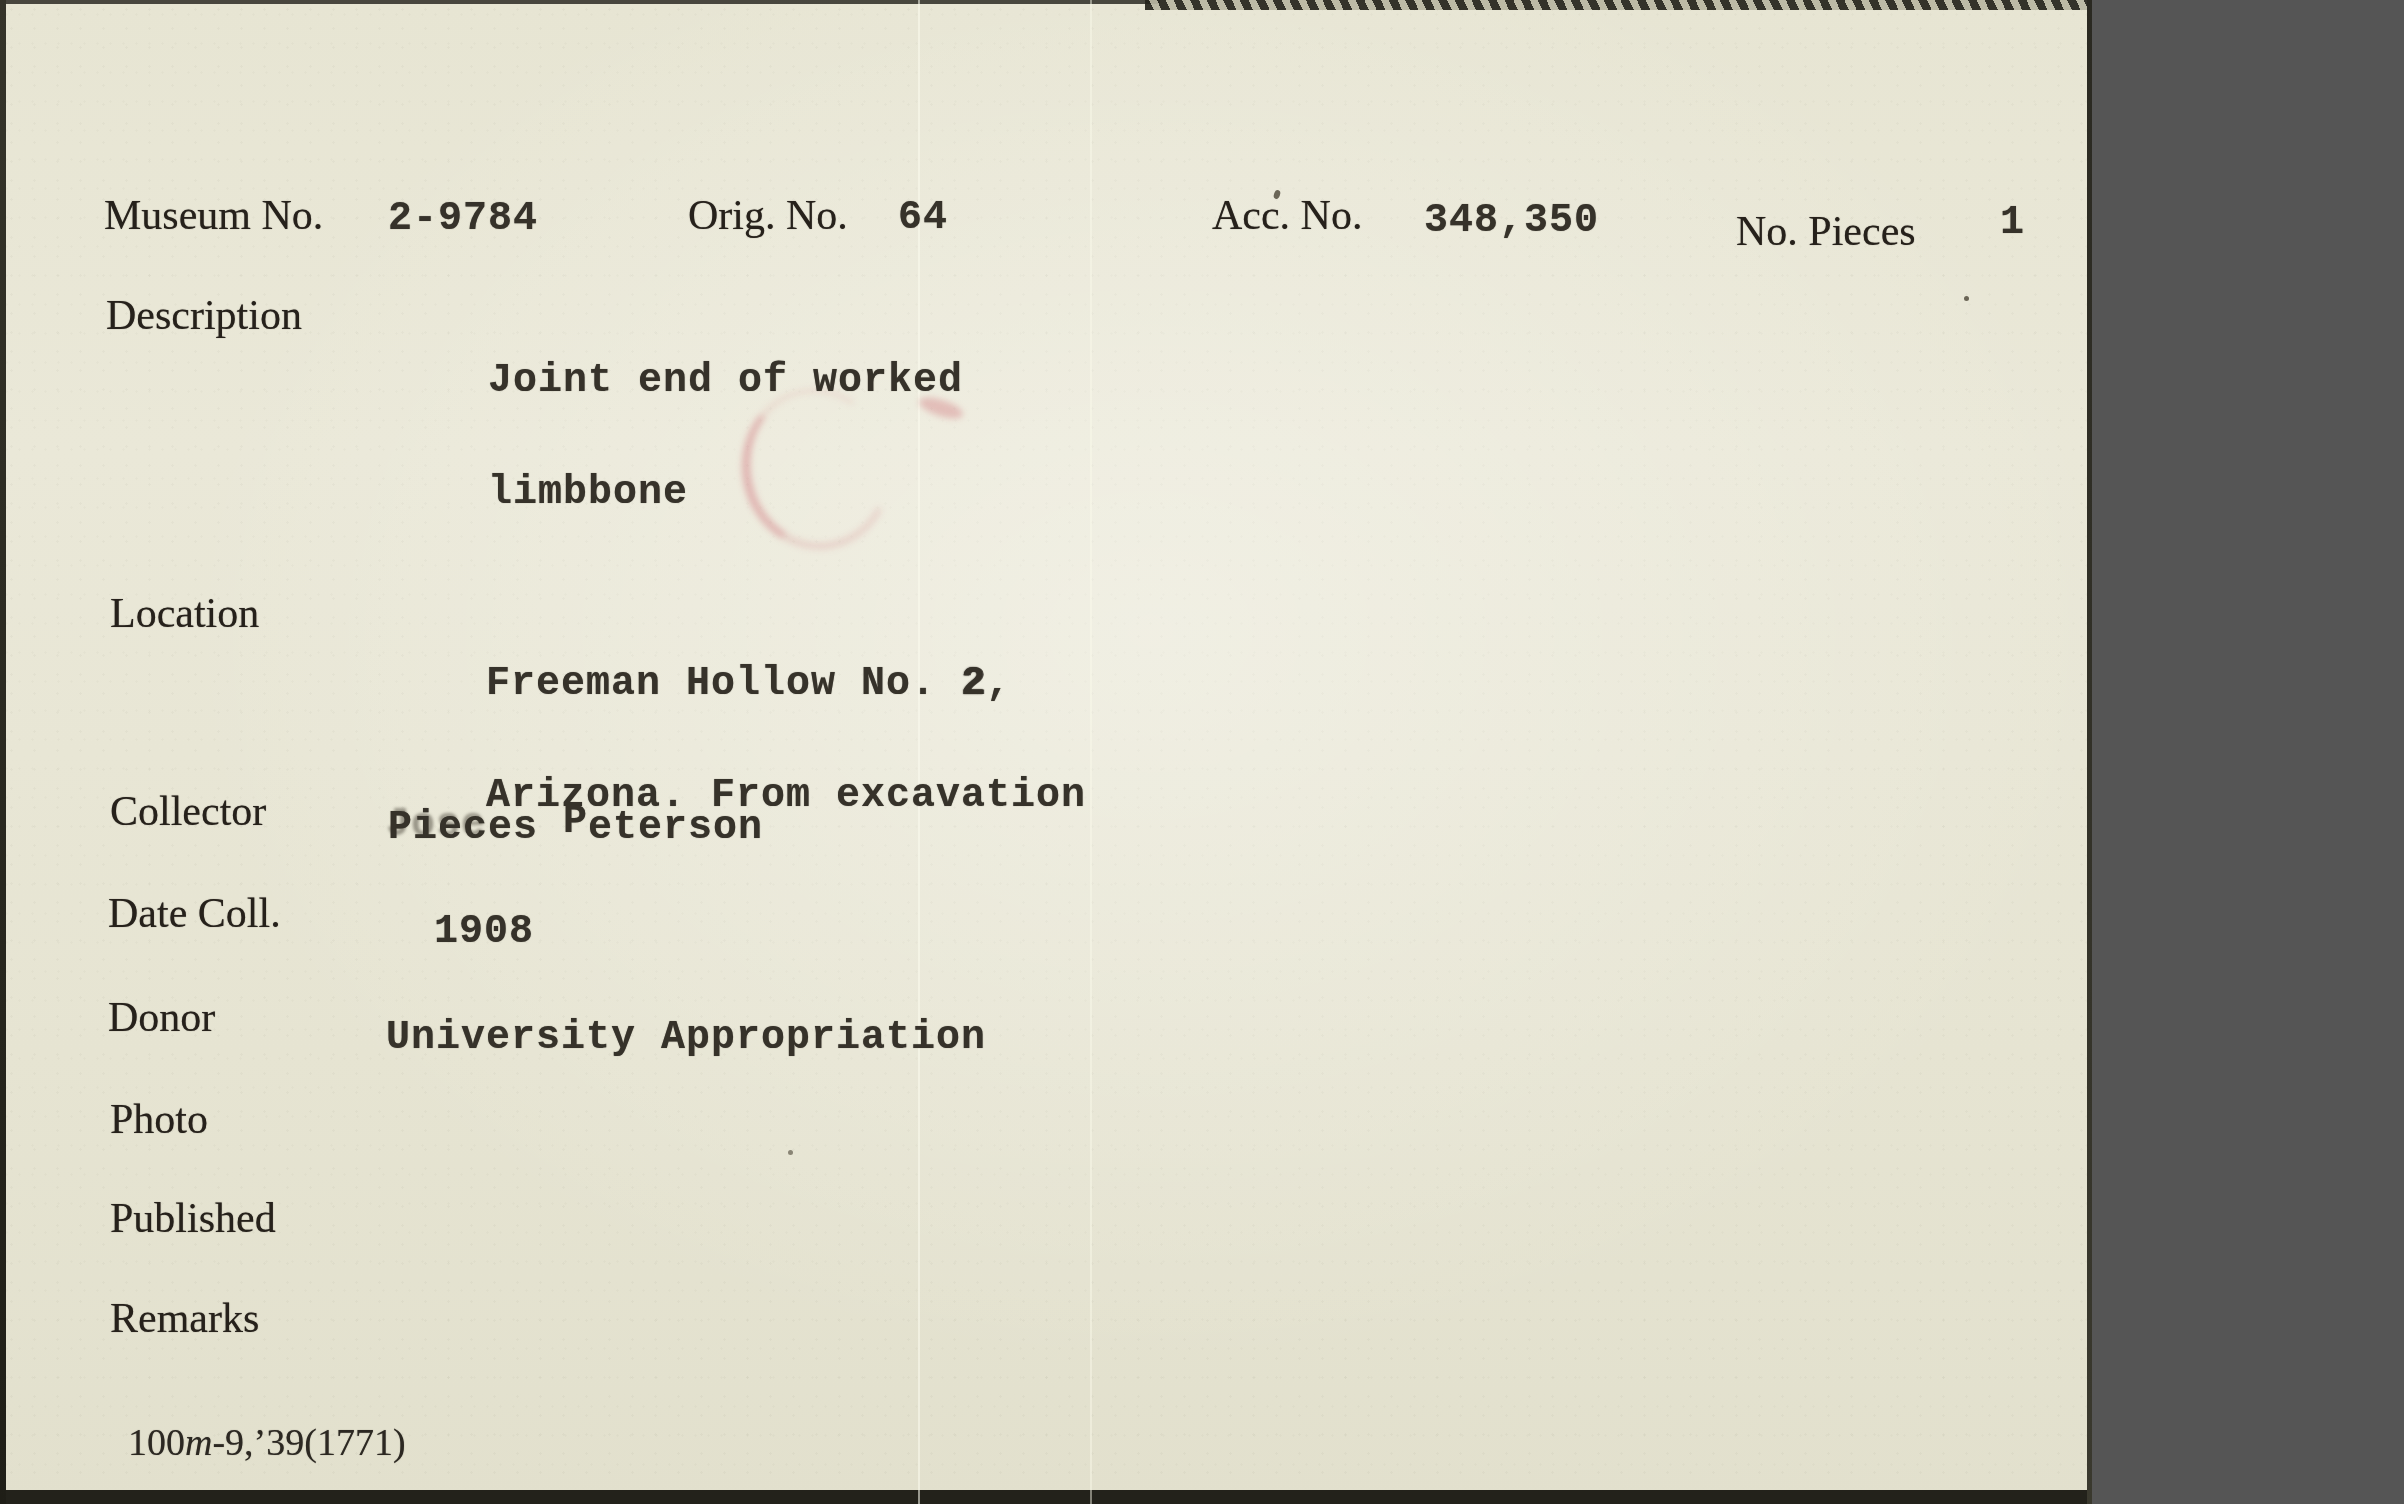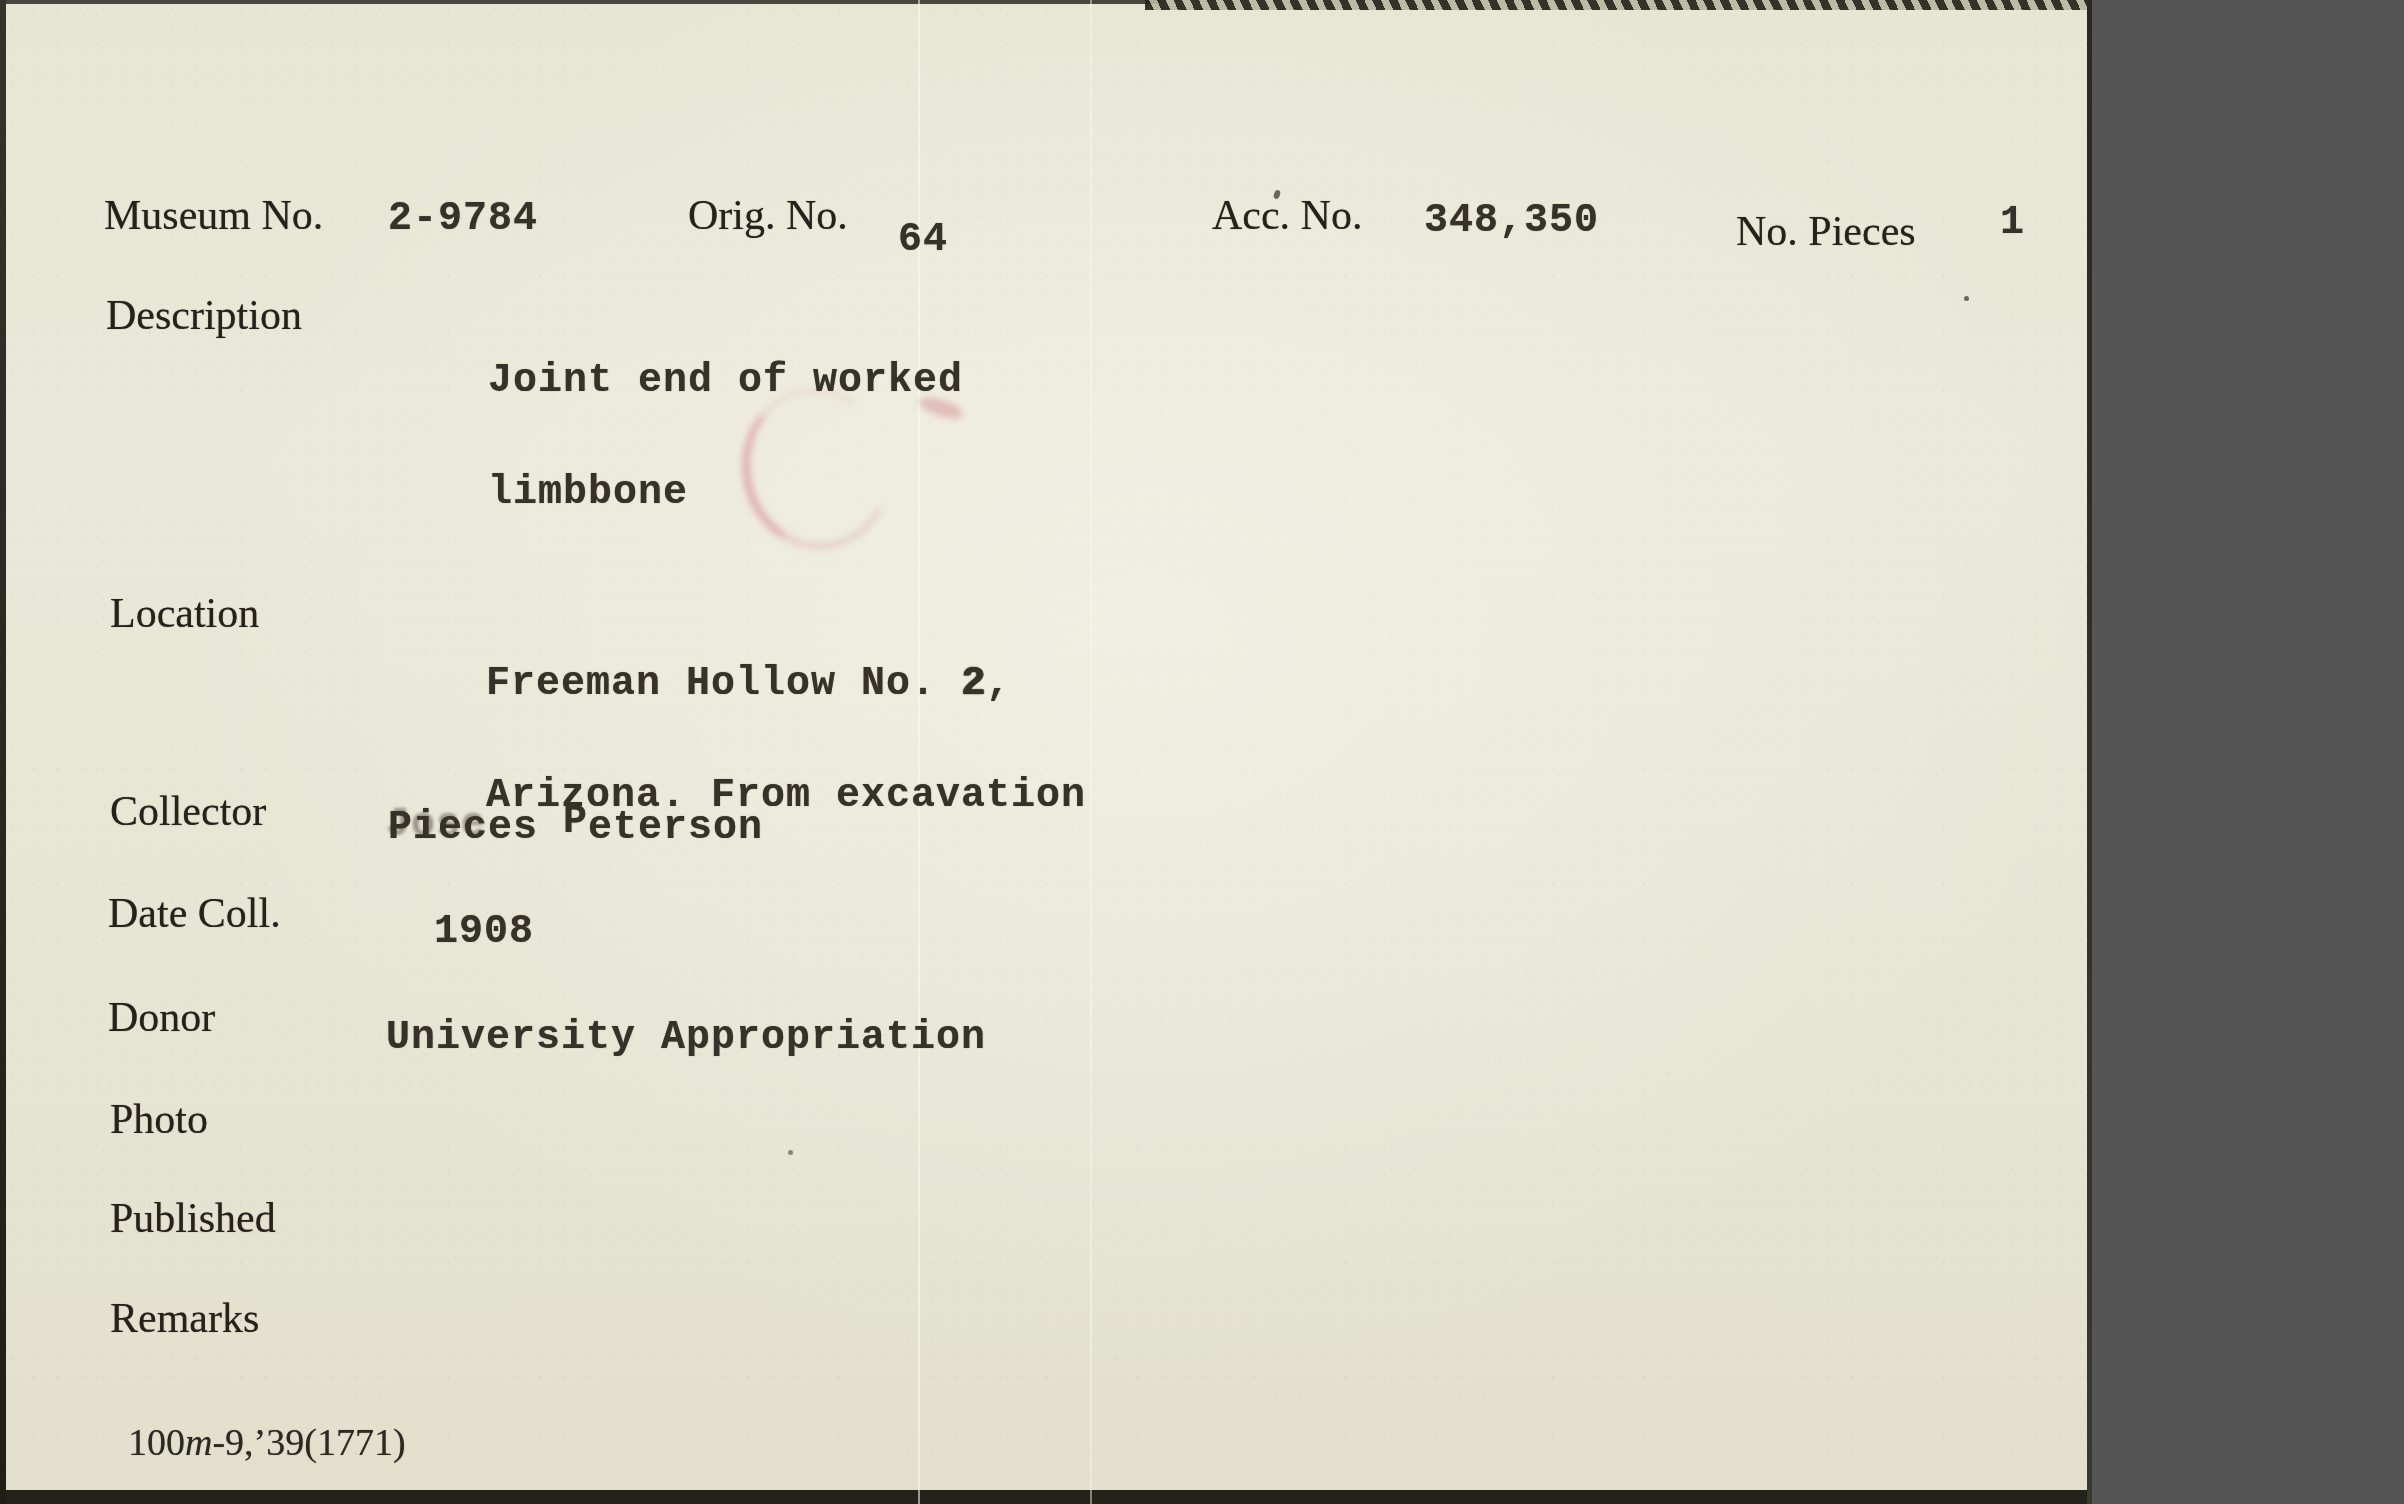--- a/index.html
+++ b/index.html
@@ -114,21 +114,21 @@
   <div class="smudge-arc"></div>
   <div class="smudge-fleck"></div>
   <div class="speck speck-a"></div>
   <div class="speck speck-b"></div>
   <div class="speck speck-c"></div>
 
   <div class="plabel" style="left:104px; top:194px;">Museum No.</div>
   <div class="typed" style="left:388px; top:199px;">2-9784</div>
 
   <div class="plabel" style="left:688px; top:194px;">Orig. No.</div>
-  <div class="typed" style="left:898px; top:220px;">64</div>
+  <div class="typed" style="left:898px; top:198px;">64</div>
 
   <div class="plabel" style="left:1212px; top:194px;">Acc. No.</div>
   <div class="typed" style="left:1424px; top:201px;">348,350</div>
 
   <div class="plabel" style="left:1736px; top:210px;">No. Pieces</div>
   <div class="typed" style="left:2000px; top:203px;">1</div>
 
   <div class="plabel" style="left:106px; top:294px;">Description</div>
   <div class="typed multiline" style="left:388px; top:297px;">
     <span>Joint end of worked</span><br>

